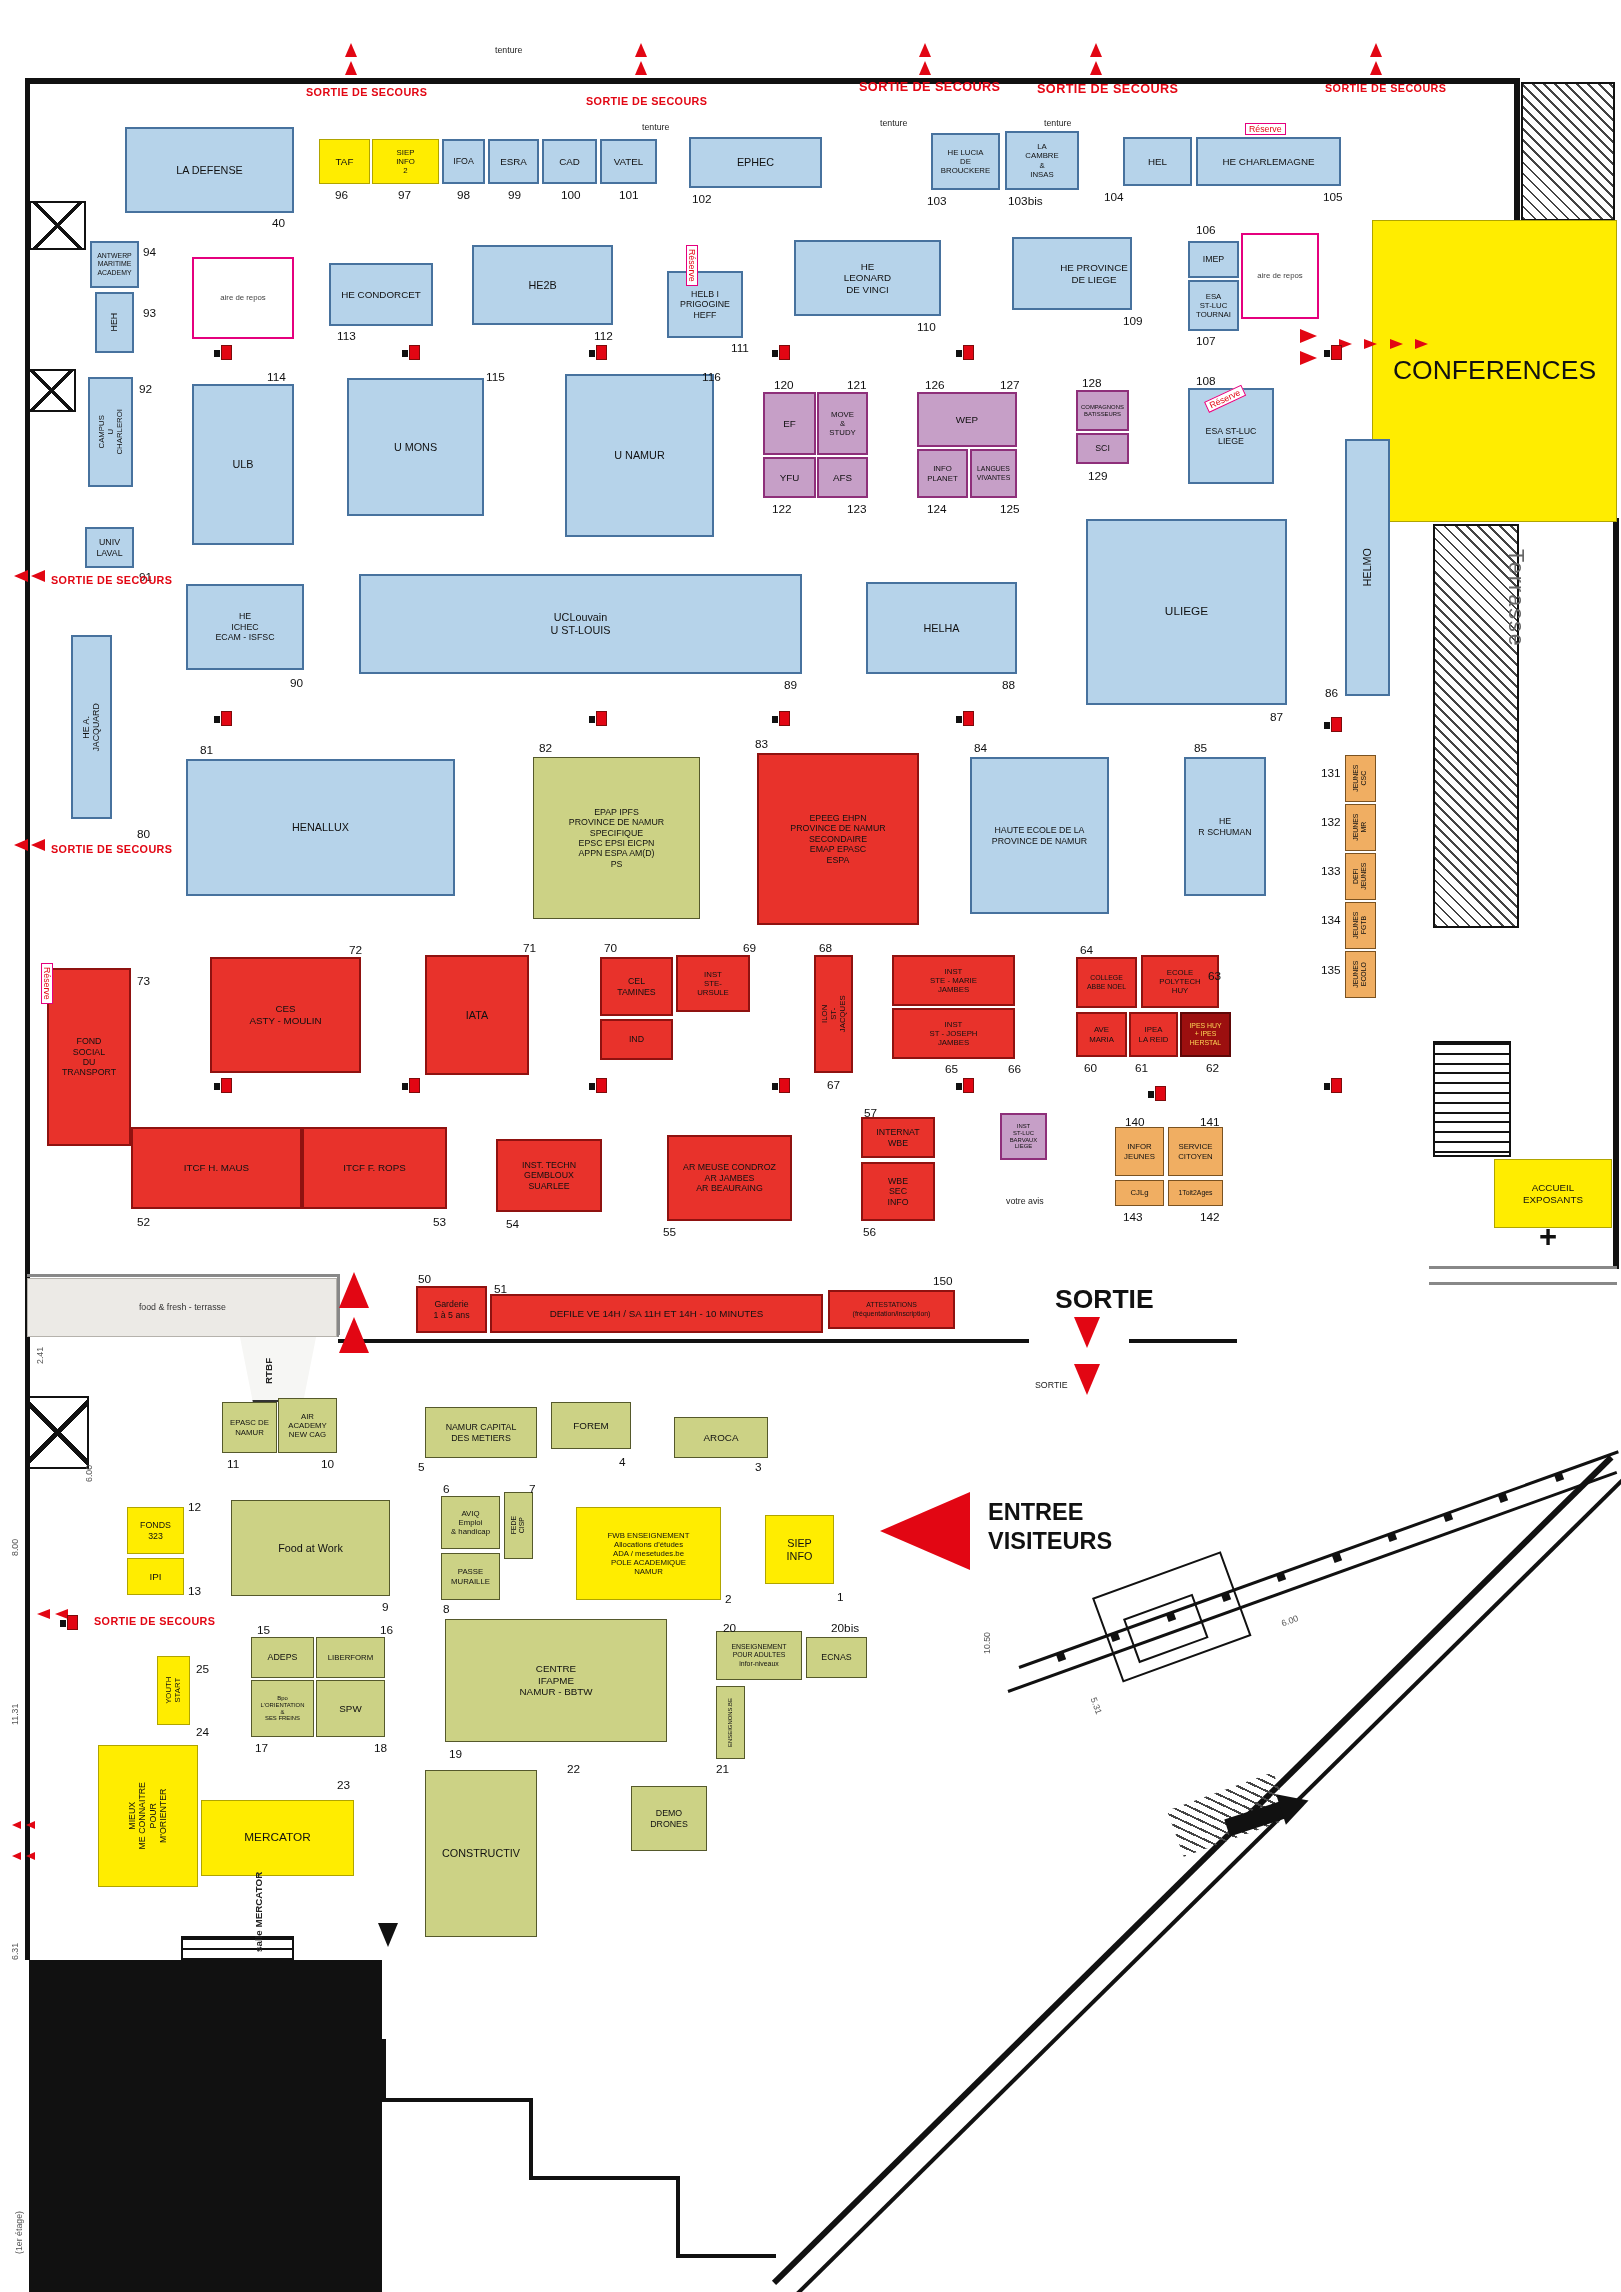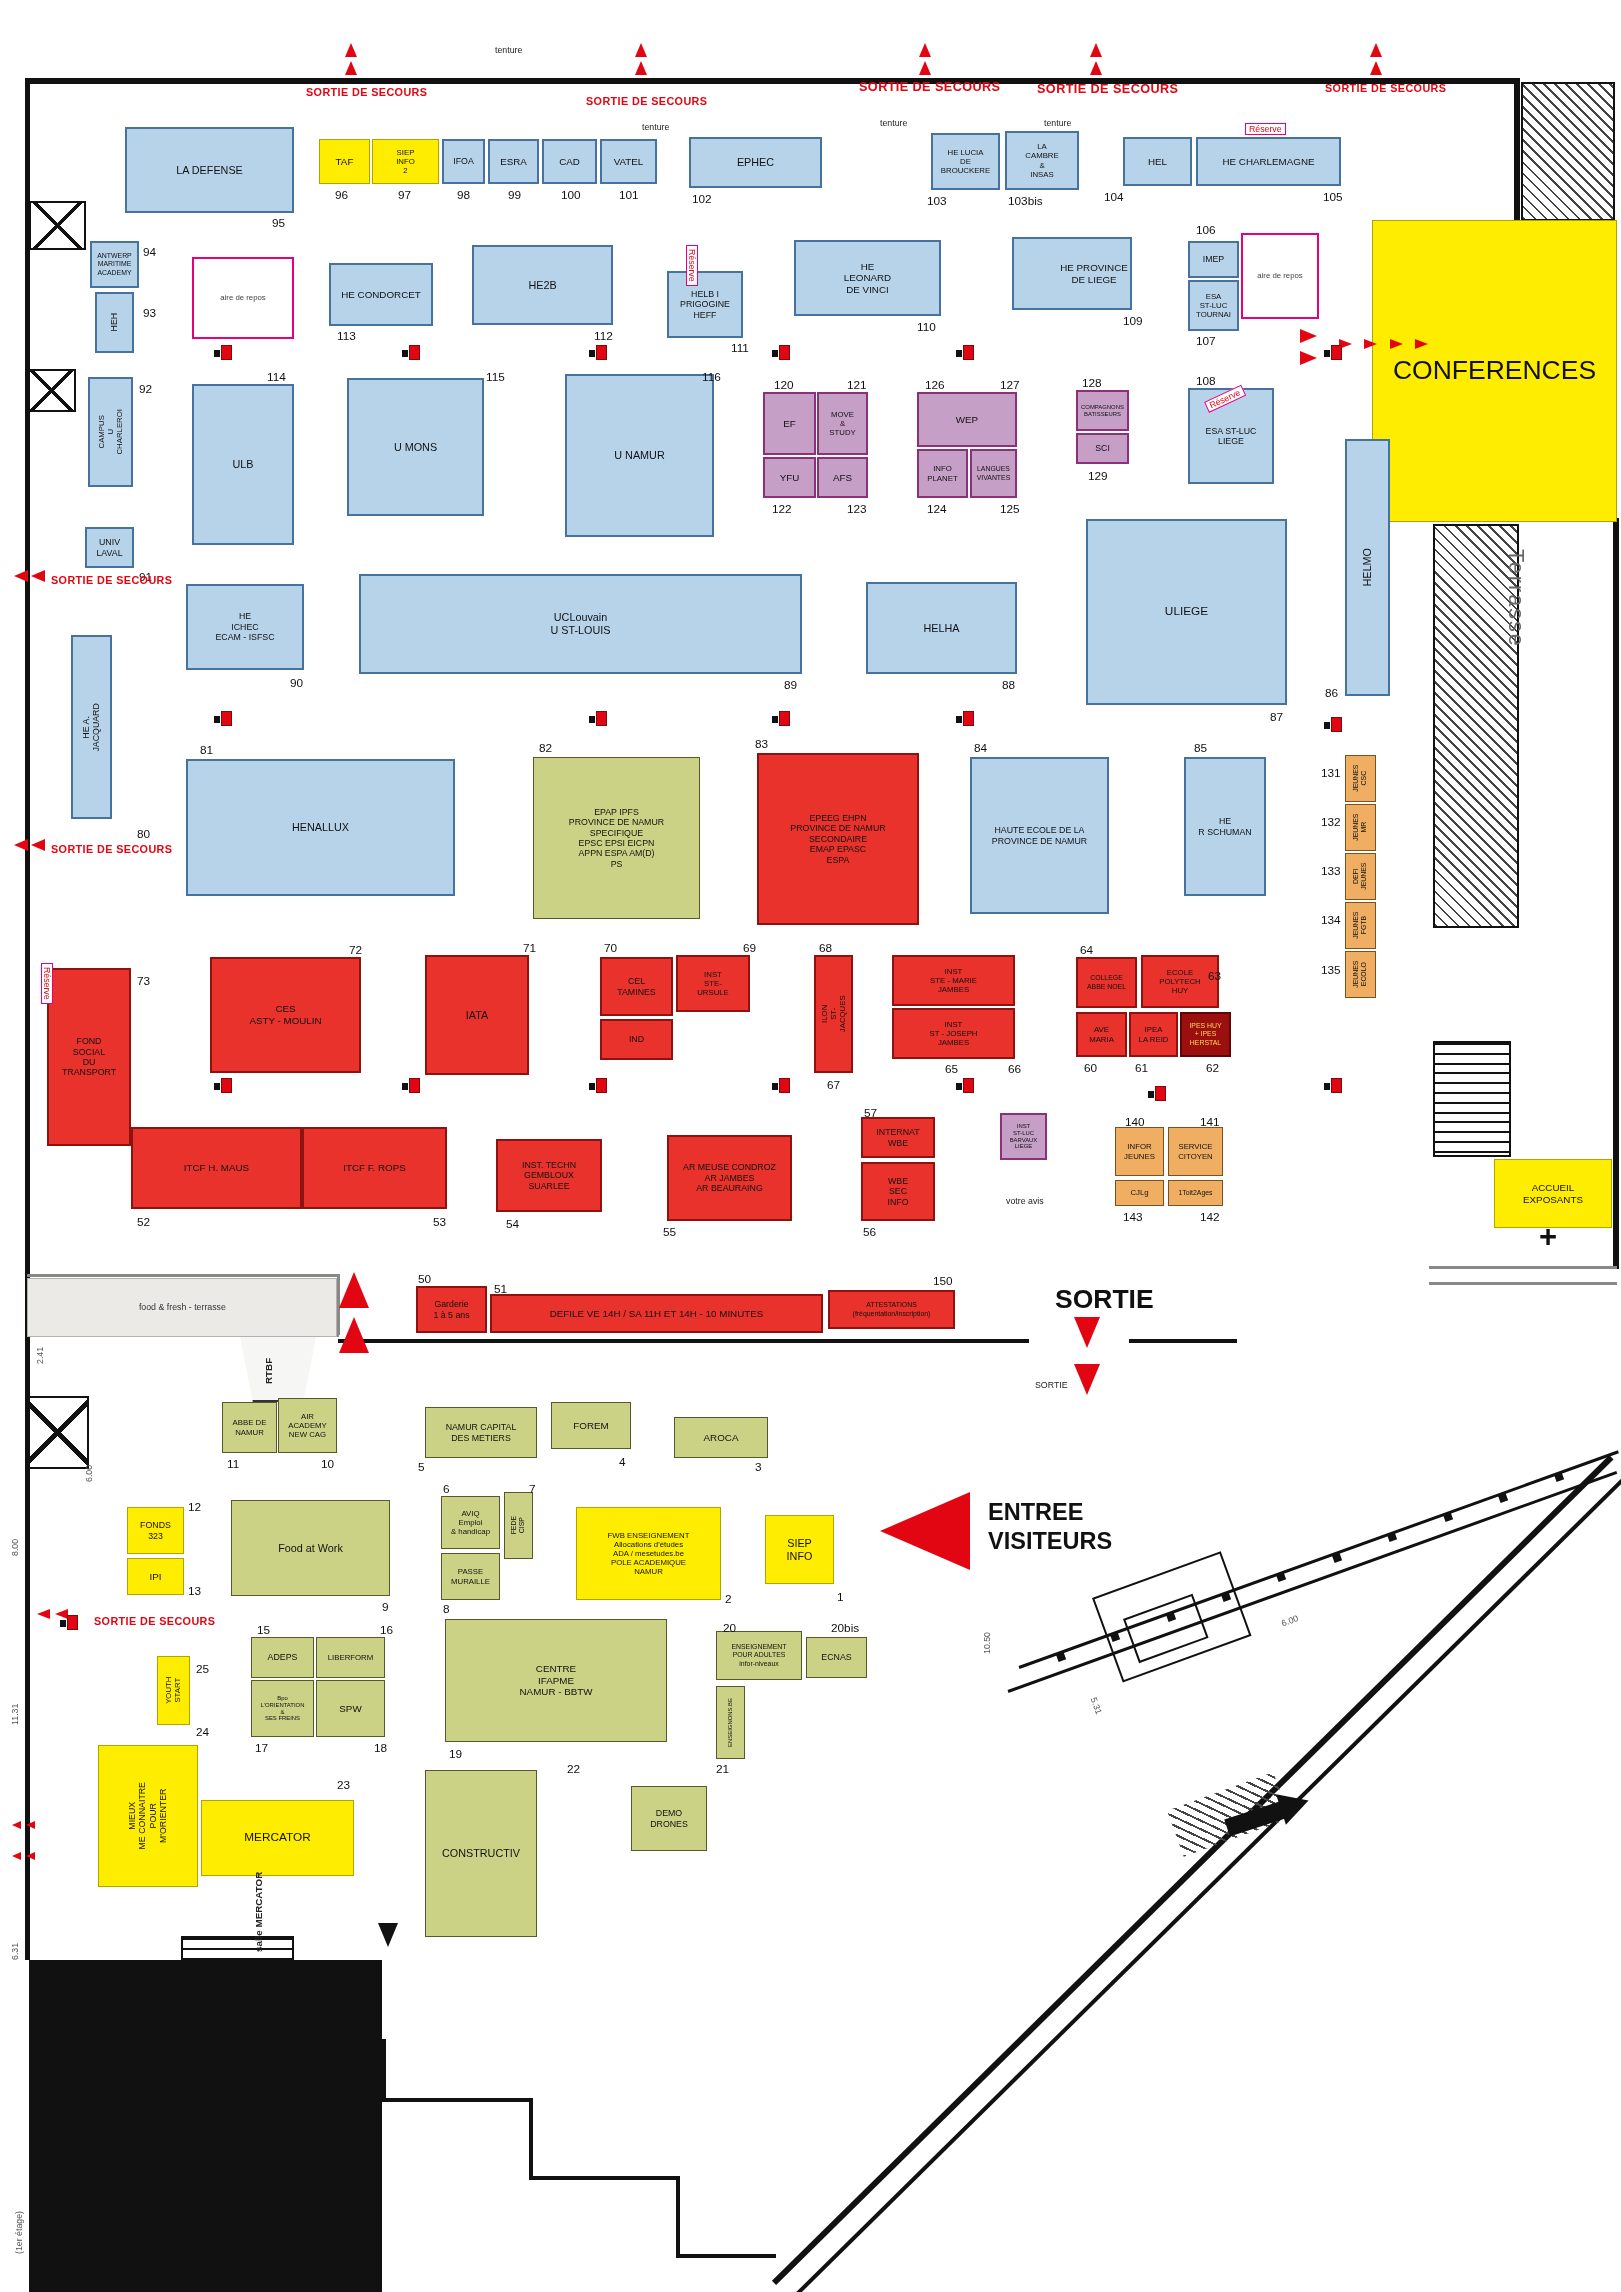--- a/index.html
+++ b/index.html
@@ -264,21 +264,21 @@
     <div class="booth b-orange" style="left: 1115px; top: 1180px; width: 49px; height: 25.5px; font-size: 7.8px;"><span>CJLg</span></div>
     <div class="booth b-orange" style="left: 1168px; top: 1180px; width: 55px; height: 25.5px; font-size: 6.9px;"><span>1Toit2Ages</span></div>
     <div class="booth b-yellow" style="left: 1494px; top: 1159px; width: 118px; height: 69px; font-size: 9.8px;"><span>ACCUEIL
 EXPOSANTS</span></div>
     <div class="booth b-grey" style="left: 27.4px; top: 1278px; width: 310px; height: 59px; font-size: 8.8px;"><span>food &amp; fresh - terrasse</span></div>
     <div class="booth b-red" style="left: 416px; top: 1286px; width: 71px; height: 47px; font-size: 8.8px;"><span>Garderie
 1 à 5 ans</span></div>
     <div class="booth b-red" style="left: 490px; top: 1294px; width: 333px; height: 39px; font-size: 9.8px;"><span>DEFILE VE 14H / SA 11H ET 14H - 10 MINUTES</span></div>
     <div class="booth b-red" style="left: 828px; top: 1290px; width: 127px; height: 39px; font-size: 6.9px;"><span>ATTESTATIONS
 (fréquentation/inscription)</span></div>
-    <div class="booth b-green" style="left: 222px; top: 1402px; width: 55px; height: 51px; font-size: 7.8px;"><span>ABBE DE
+    <div class="booth b-green" style="left: 222px; top: 1402px; width: 55px; height: 51px; font-size: 7.8px;"><span>EPASC DE
 NAMUR</span></div>
     <div class="booth b-green" style="left: 278px; top: 1398px; width: 59px; height: 55px; font-size: 7.8px;"><span>AIR
 ACADEMY
 NEW CAG</span></div>
     <div class="booth b-green" style="left: 425px; top: 1407px; width: 112px; height: 51px; font-size: 8.8px;"><span>NAMUR CAPITAL
 DES METIERS</span></div>
     <div class="booth b-green" style="left: 551px; top: 1402px; width: 80px; height: 47px; font-size: 9.8px;"><span>FOREM</span></div>
     <div class="booth b-green" style="left: 674px; top: 1417px; width: 94px; height: 41px; font-size: 9.8px;"><span>AROCA</span></div>
     <div class="booth b-yellow" style="left: 127px; top: 1507px; width: 57px; height: 47px; font-size: 8.8px;"><span>FONDS
 323</span></div>
@@ -316,21 +316,21 @@
     <div class="booth b-green" style="left: 806px; top: 1637px; width: 61px; height: 41px; font-size: 8.8px;"><span>ECNAS</span></div>
     <div class="booth b-green vert" style="left: 716px; top: 1686px; width: 29px; height: 73px; font-size: 5.9px;"><span>ENSEIGNONS.BE</span></div>
     <div class="booth b-yellow vert" style="left: 98px; top: 1745px; width: 100px; height: 142px; font-size: 8.8px;"><span>MIEUX
 ME CONNAITRE
 POUR
 M'ORIENTER</span></div>
     <div class="booth b-yellow" style="left: 201px; top: 1800px; width: 153px; height: 76px; font-size: 11.8px;"><span>MERCATOR</span></div>
     <div class="booth b-green" style="left: 425px; top: 1770px; width: 112px; height: 167px; font-size: 10.8px;"><span>CONSTRUCTIV</span></div>
     <div class="booth b-green" style="left: 631px; top: 1786px; width: 76px; height: 65px; font-size: 8.8px;"><span>DEMO
 DRONES</span></div>
-    <span class="num" style="left: 272px; top: 216px;">95</span>
+    <span class="num" style="left: 272px; top: 216px;">40</span>
     <span class="num" style="left: 335px; top: 188px;">96</span>
     <span class="num" style="left: 398px; top: 188px;">97</span>
     <span class="num" style="left: 457px; top: 188px;">98</span>
     <span class="num" style="left: 508px; top: 188px;">99</span>
     <span class="num" style="left: 561px; top: 188px;">100</span>
     <span class="num" style="left: 619px; top: 188px;">101</span>
     <span class="num" style="left: 692px; top: 192px;">102</span>
     <span class="num" style="left: 927px; top: 194px;">103</span>
     <span class="num" style="left: 1008px; top: 194px;">103bis</span>
     <span class="num" style="left: 1104px; top: 190px;">104</span>

